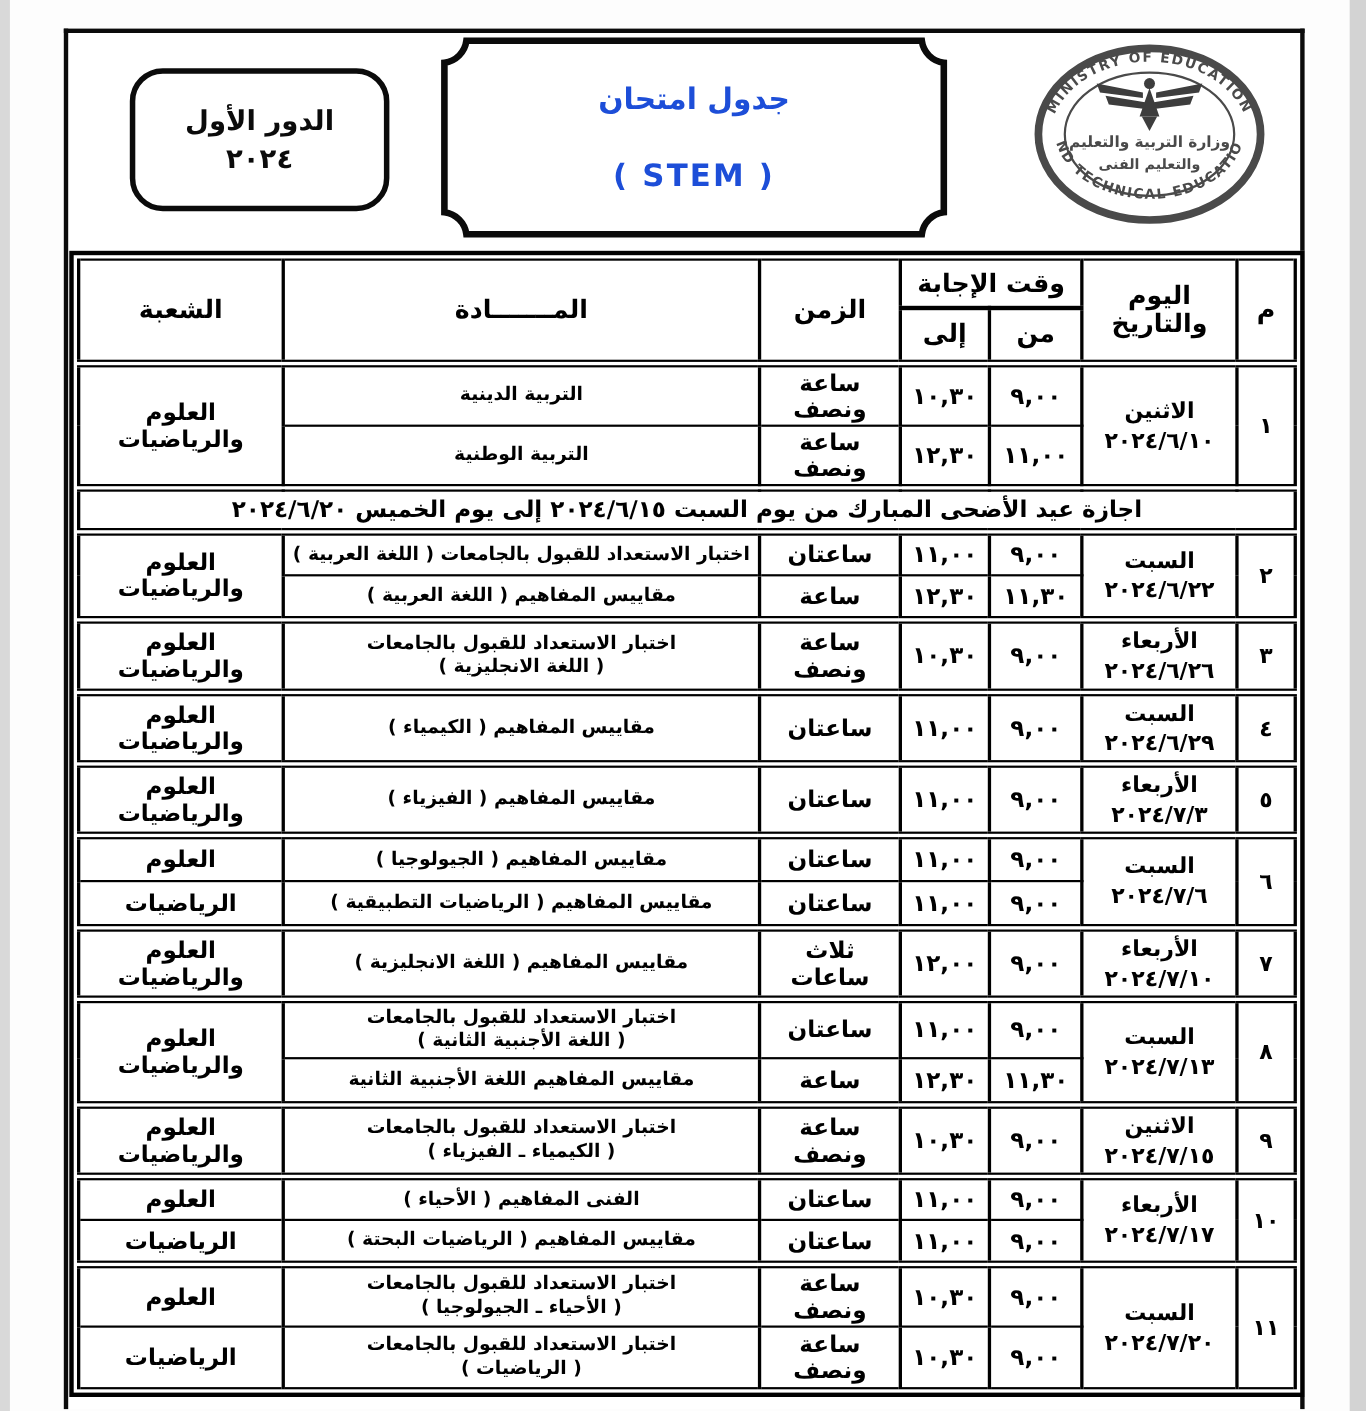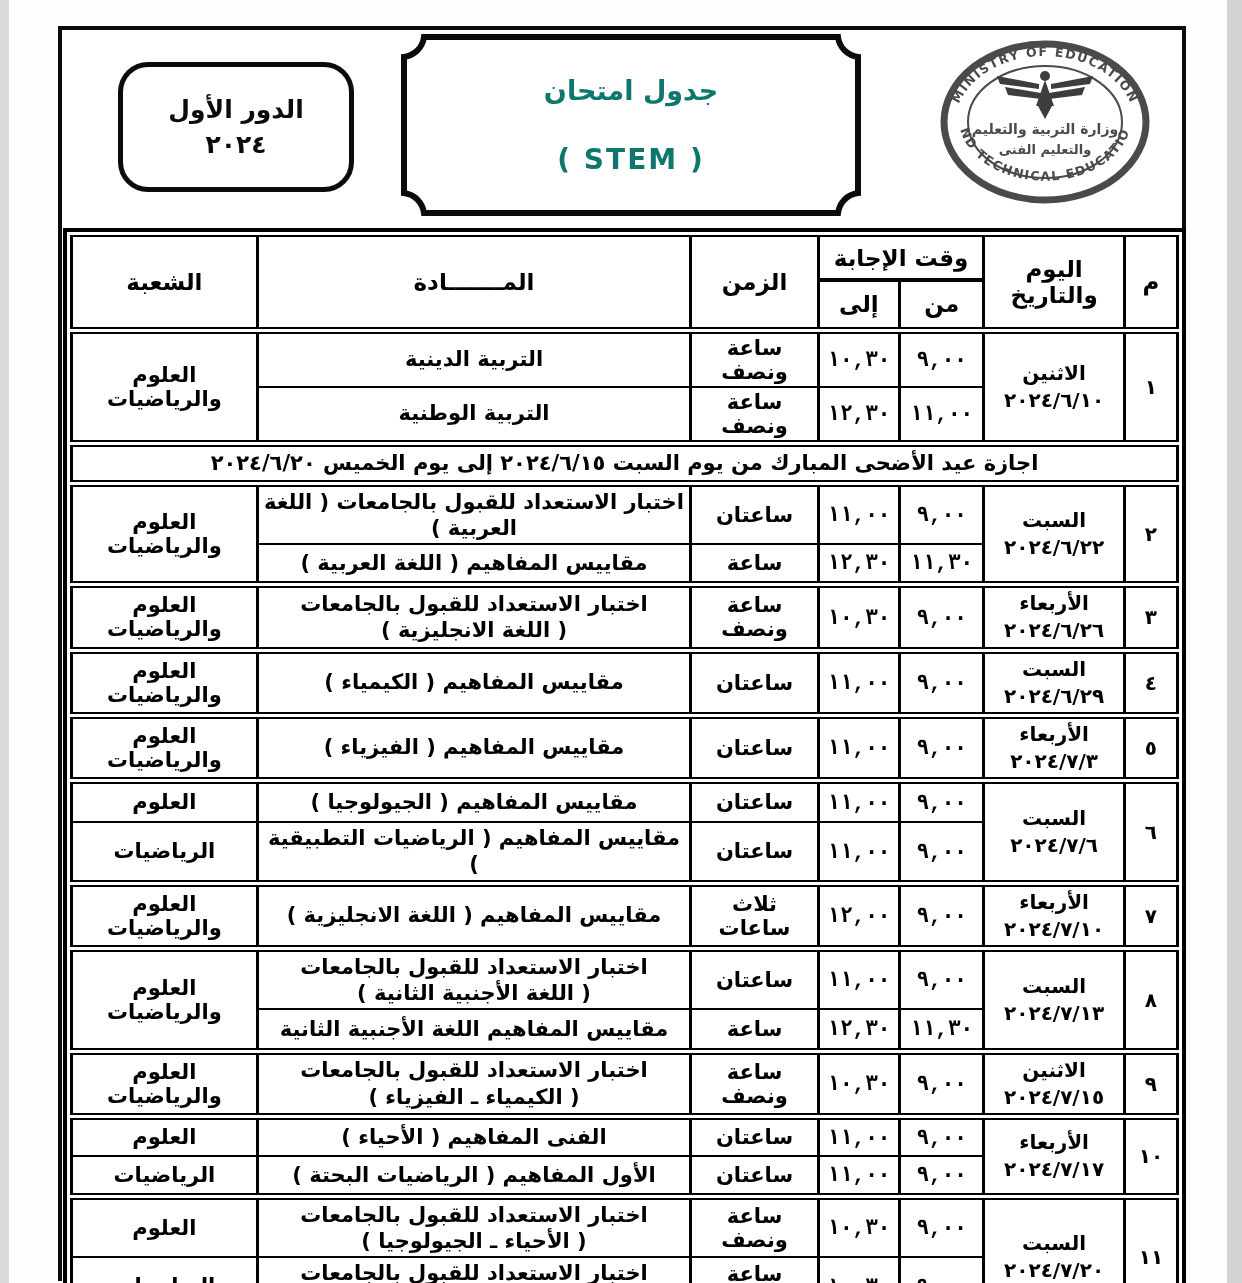--- a/index.html
+++ b/index.html
@@ -7,35 +7,35 @@
   .page{position:relative;width:1242px;height:1283px;background:#fdfdfd;overflow:hidden;direction:rtl;}
   .scan-edge{position:absolute;top:0;height:100%;}
   .scan-edge.left{left:0;width:9px;background:#d9d9d9;}
   .scan-edge.right{right:0;width:15px;background:#d3d3d3;}
   .frame{position:absolute;left:58px;top:26px;width:1128px;height:1255px;border:4px solid #0b0b0b;border-bottom:none;box-sizing:border-box;background:#fff;}
 
   
   .round-box{position:absolute;left:118px;top:62px;width:236px;height:130px;border:5px solid #0b0b0b;border-radius:30px;box-sizing:border-box;display:flex;flex-direction:column;align-items:center;justify-content:center;gap:6px;font-weight:bold;font-size:25px;color:#0b0b0b;}
   .plaque{position:absolute;left:400px;top:33px;width:462px;height:184px;}
   .plaque svg{position:absolute;inset:0;}
-  .plaque .lines{position:absolute;inset:0;display:flex;flex-direction:column;align-items:center;justify-content:center;gap:5px;font-weight:bold;color:#0f766e;}
+  .plaque .lines{position:absolute;inset:0;display:flex;flex-direction:column;align-items:center;justify-content:center;gap:5px;font-weight:bold;color:#1d4ed8;}
   .plaque .l1{font-size:27px;}
   .plaque .l2,.plaque .l3{font-size:25px;}
   .plaque .l4{font-size:28px;direction:ltr;letter-spacing:2px;margin-top:32px;}
   .seal{position:absolute;left:935px;top:36px;width:220px;height:172px;}
 
   
   .table-wrap{position:absolute;left:63px;top:228px;width:1123px;border:4px solid #000;padding:3px;background:#fff;box-sizing:border-box;}
   table.t{border-collapse:collapse;table-layout:fixed;width:100%;direction:rtl;}
   .t th,.t td{border:2px solid #000;border-left-width:3px;border-right-width:3px;text-align:center;vertical-align:middle;font-weight:bold;color:#000;padding:2px 4px;box-sizing:border-box;}
   .t th{font-size:23px;}
   .t thead .answer{border-bottom:4px solid #000;}
   tbody.grp tr:first-child>th,tbody.grp tr:first-child>td{border-top:7px double #000;}
-  td.subject-cell{font-size:21px;white-space:pre-line;line-height:1.25;}
-  td.num-cell{font-size:21px;font-family:Liberation Mono, monospace;}
+  td.subject-cell{font-size:17px;white-space:pre-line;line-height:1.25;}
+  td.num-cell{font-size:21px;}
   td.dur-cell{font-size:21px;}
   td.sec-cell{font-size:21px;}
   td.serial-cell{font-size:20px;}
   td.daydate-cell{font-size:20px;line-height:1.35;}
   td.holiday-cell{font-size:21px;}
 </style>
 </head>
 <body>
 
 <div class="page">
@@ -286,21 +286,21 @@
           <td class="num-cell">٩,٠٠</td>
           <td class="num-cell">١١,٠٠</td>
           <td class="dur-cell">ساعتان</td>
           <td class="subject-cell">الفنى المفاهيم ( الأحياء )</td>
           <td class="sec-cell">العلوم</td>
         </tr>
         <tr style="height:40px">
           <td class="num-cell">٩,٠٠</td>
           <td class="num-cell">١١,٠٠</td>
           <td class="dur-cell">ساعتان</td>
-          <td class="subject-cell">الأول المفاهيم ( الرياضيات البحتة )</td>
+          <td class="subject-cell">مقاييس المفاهيم ( الرياضيات البحتة )</td>
           <td class="sec-cell">الرياضيات</td>
         </tr>
       </tbody>
 
       <tbody class="grp">
         <tr style="height:56px">
           <td rowspan="2" class="serial-cell">١١</td>
           <td rowspan="2" class="daydate-cell">
             <div>السبت</div>
             <div>٢٠٢٤/٧/٢٠</div>

